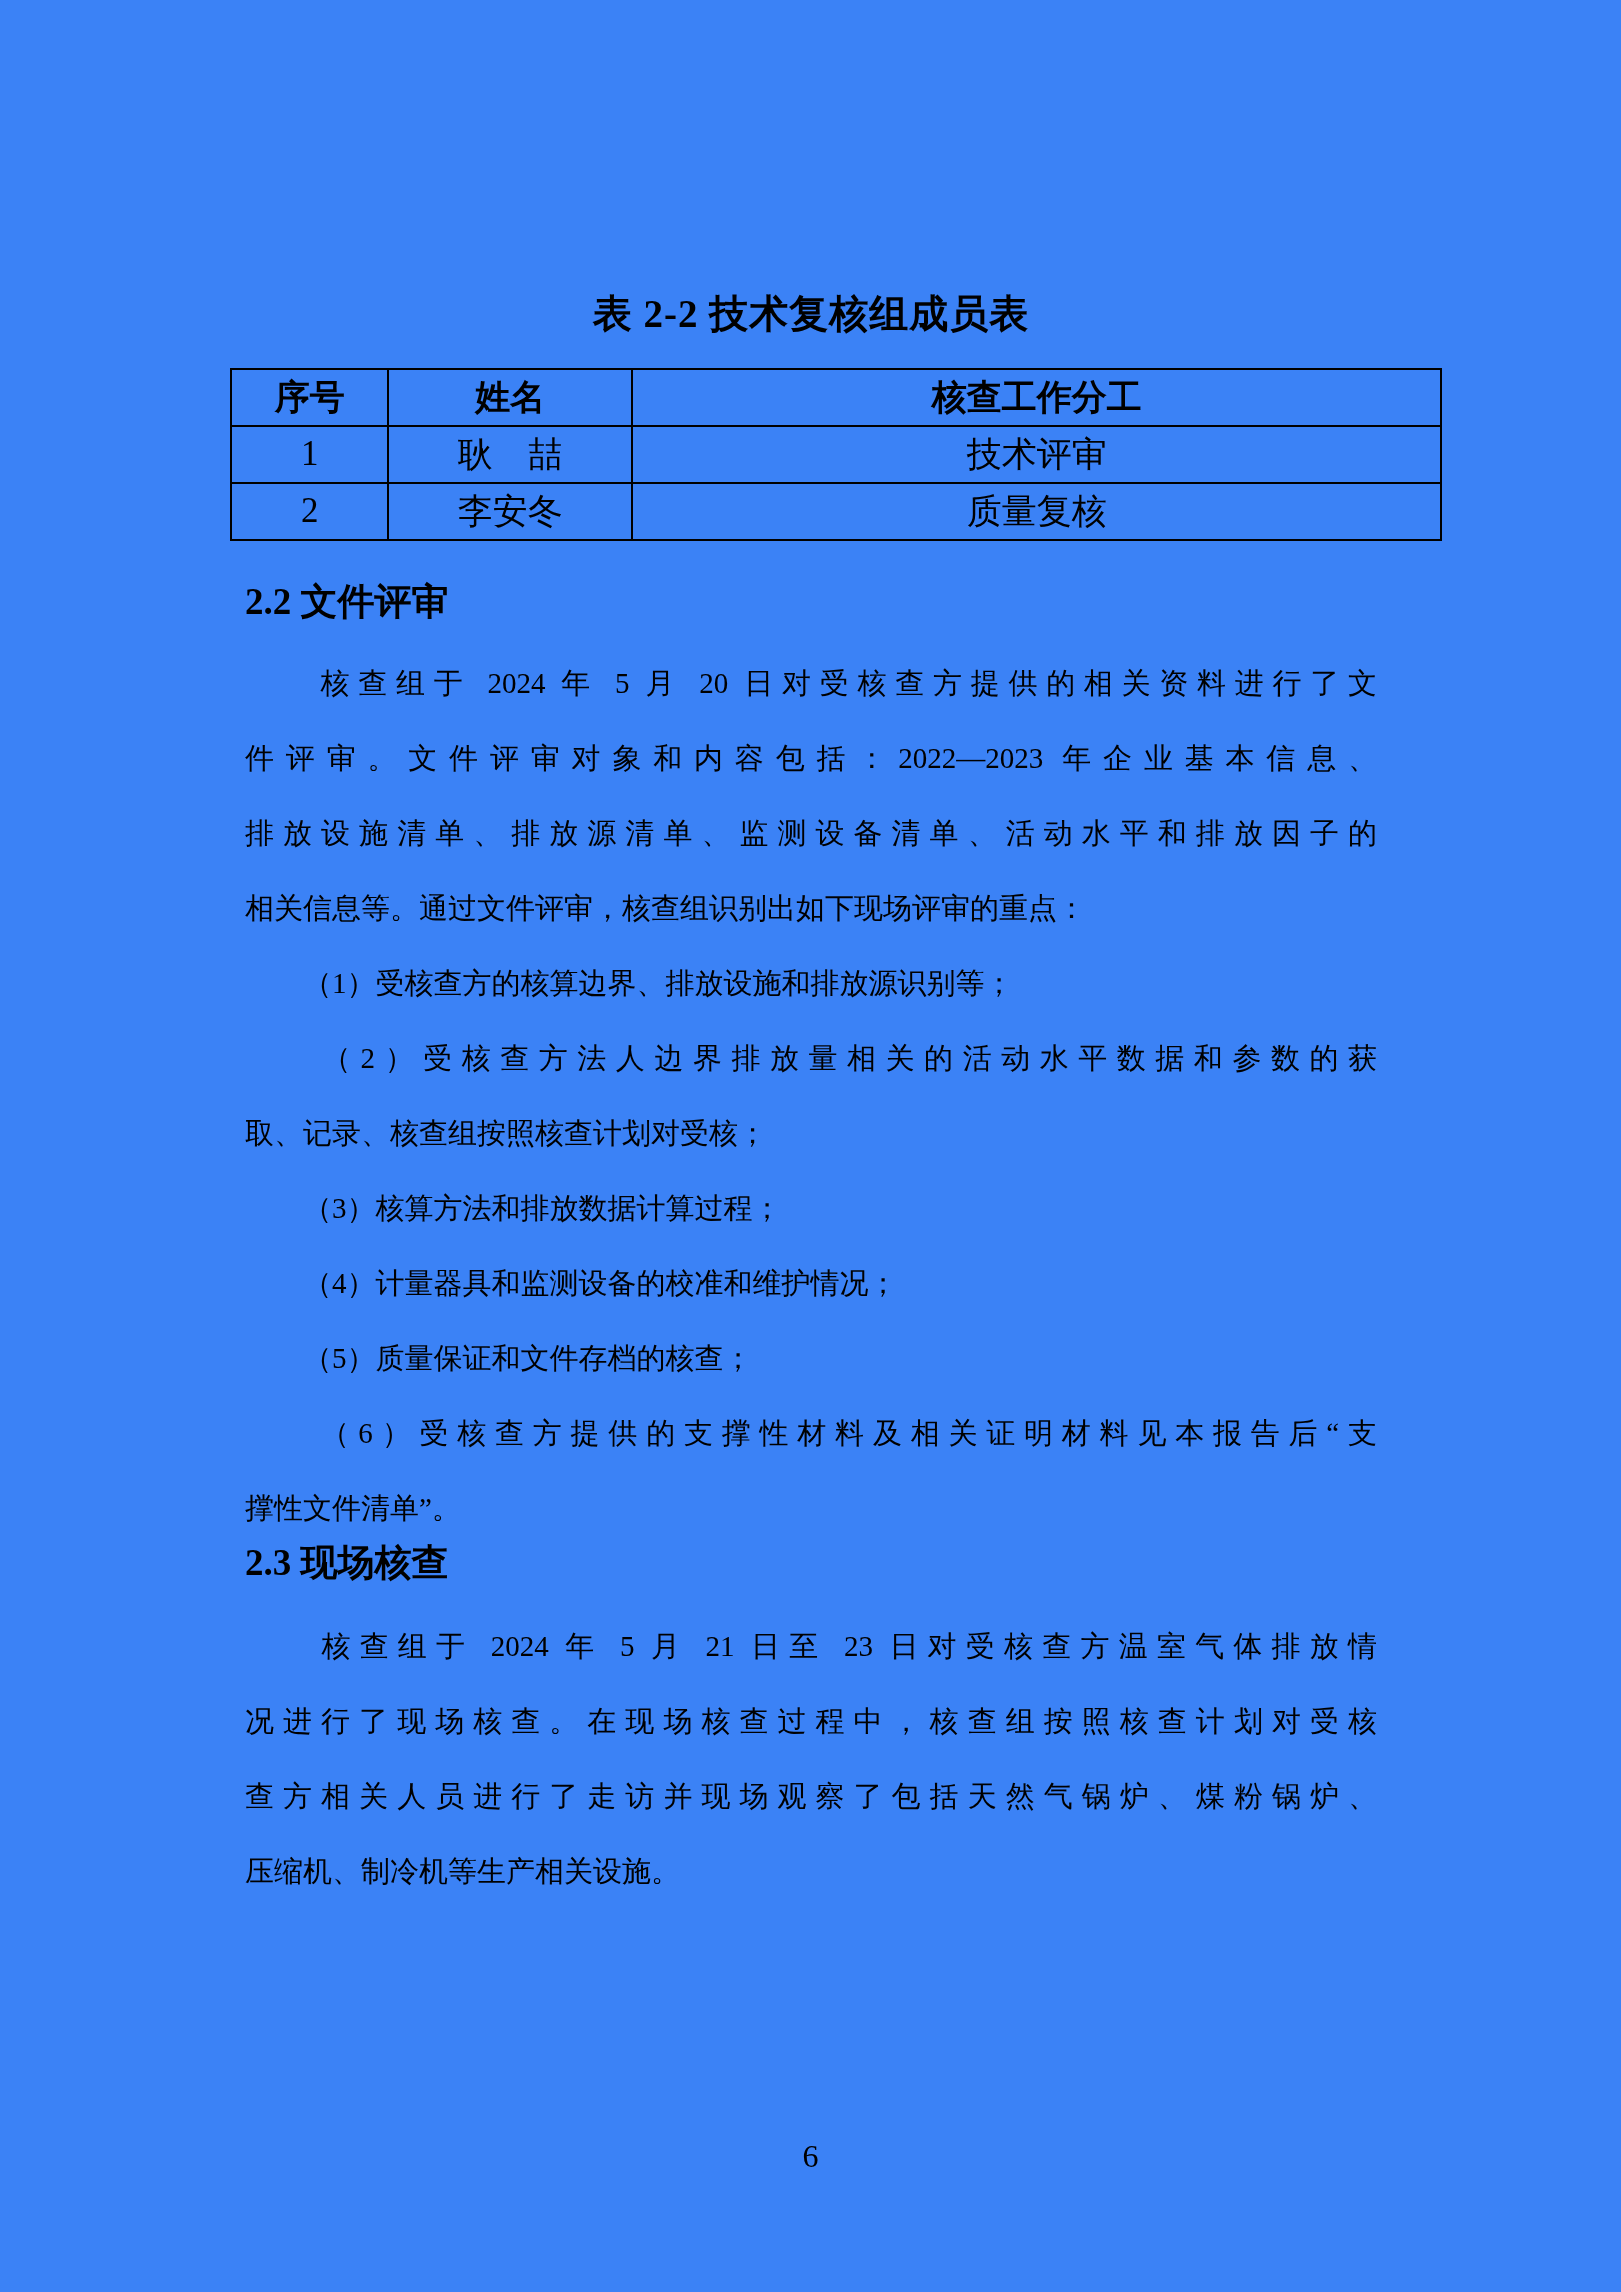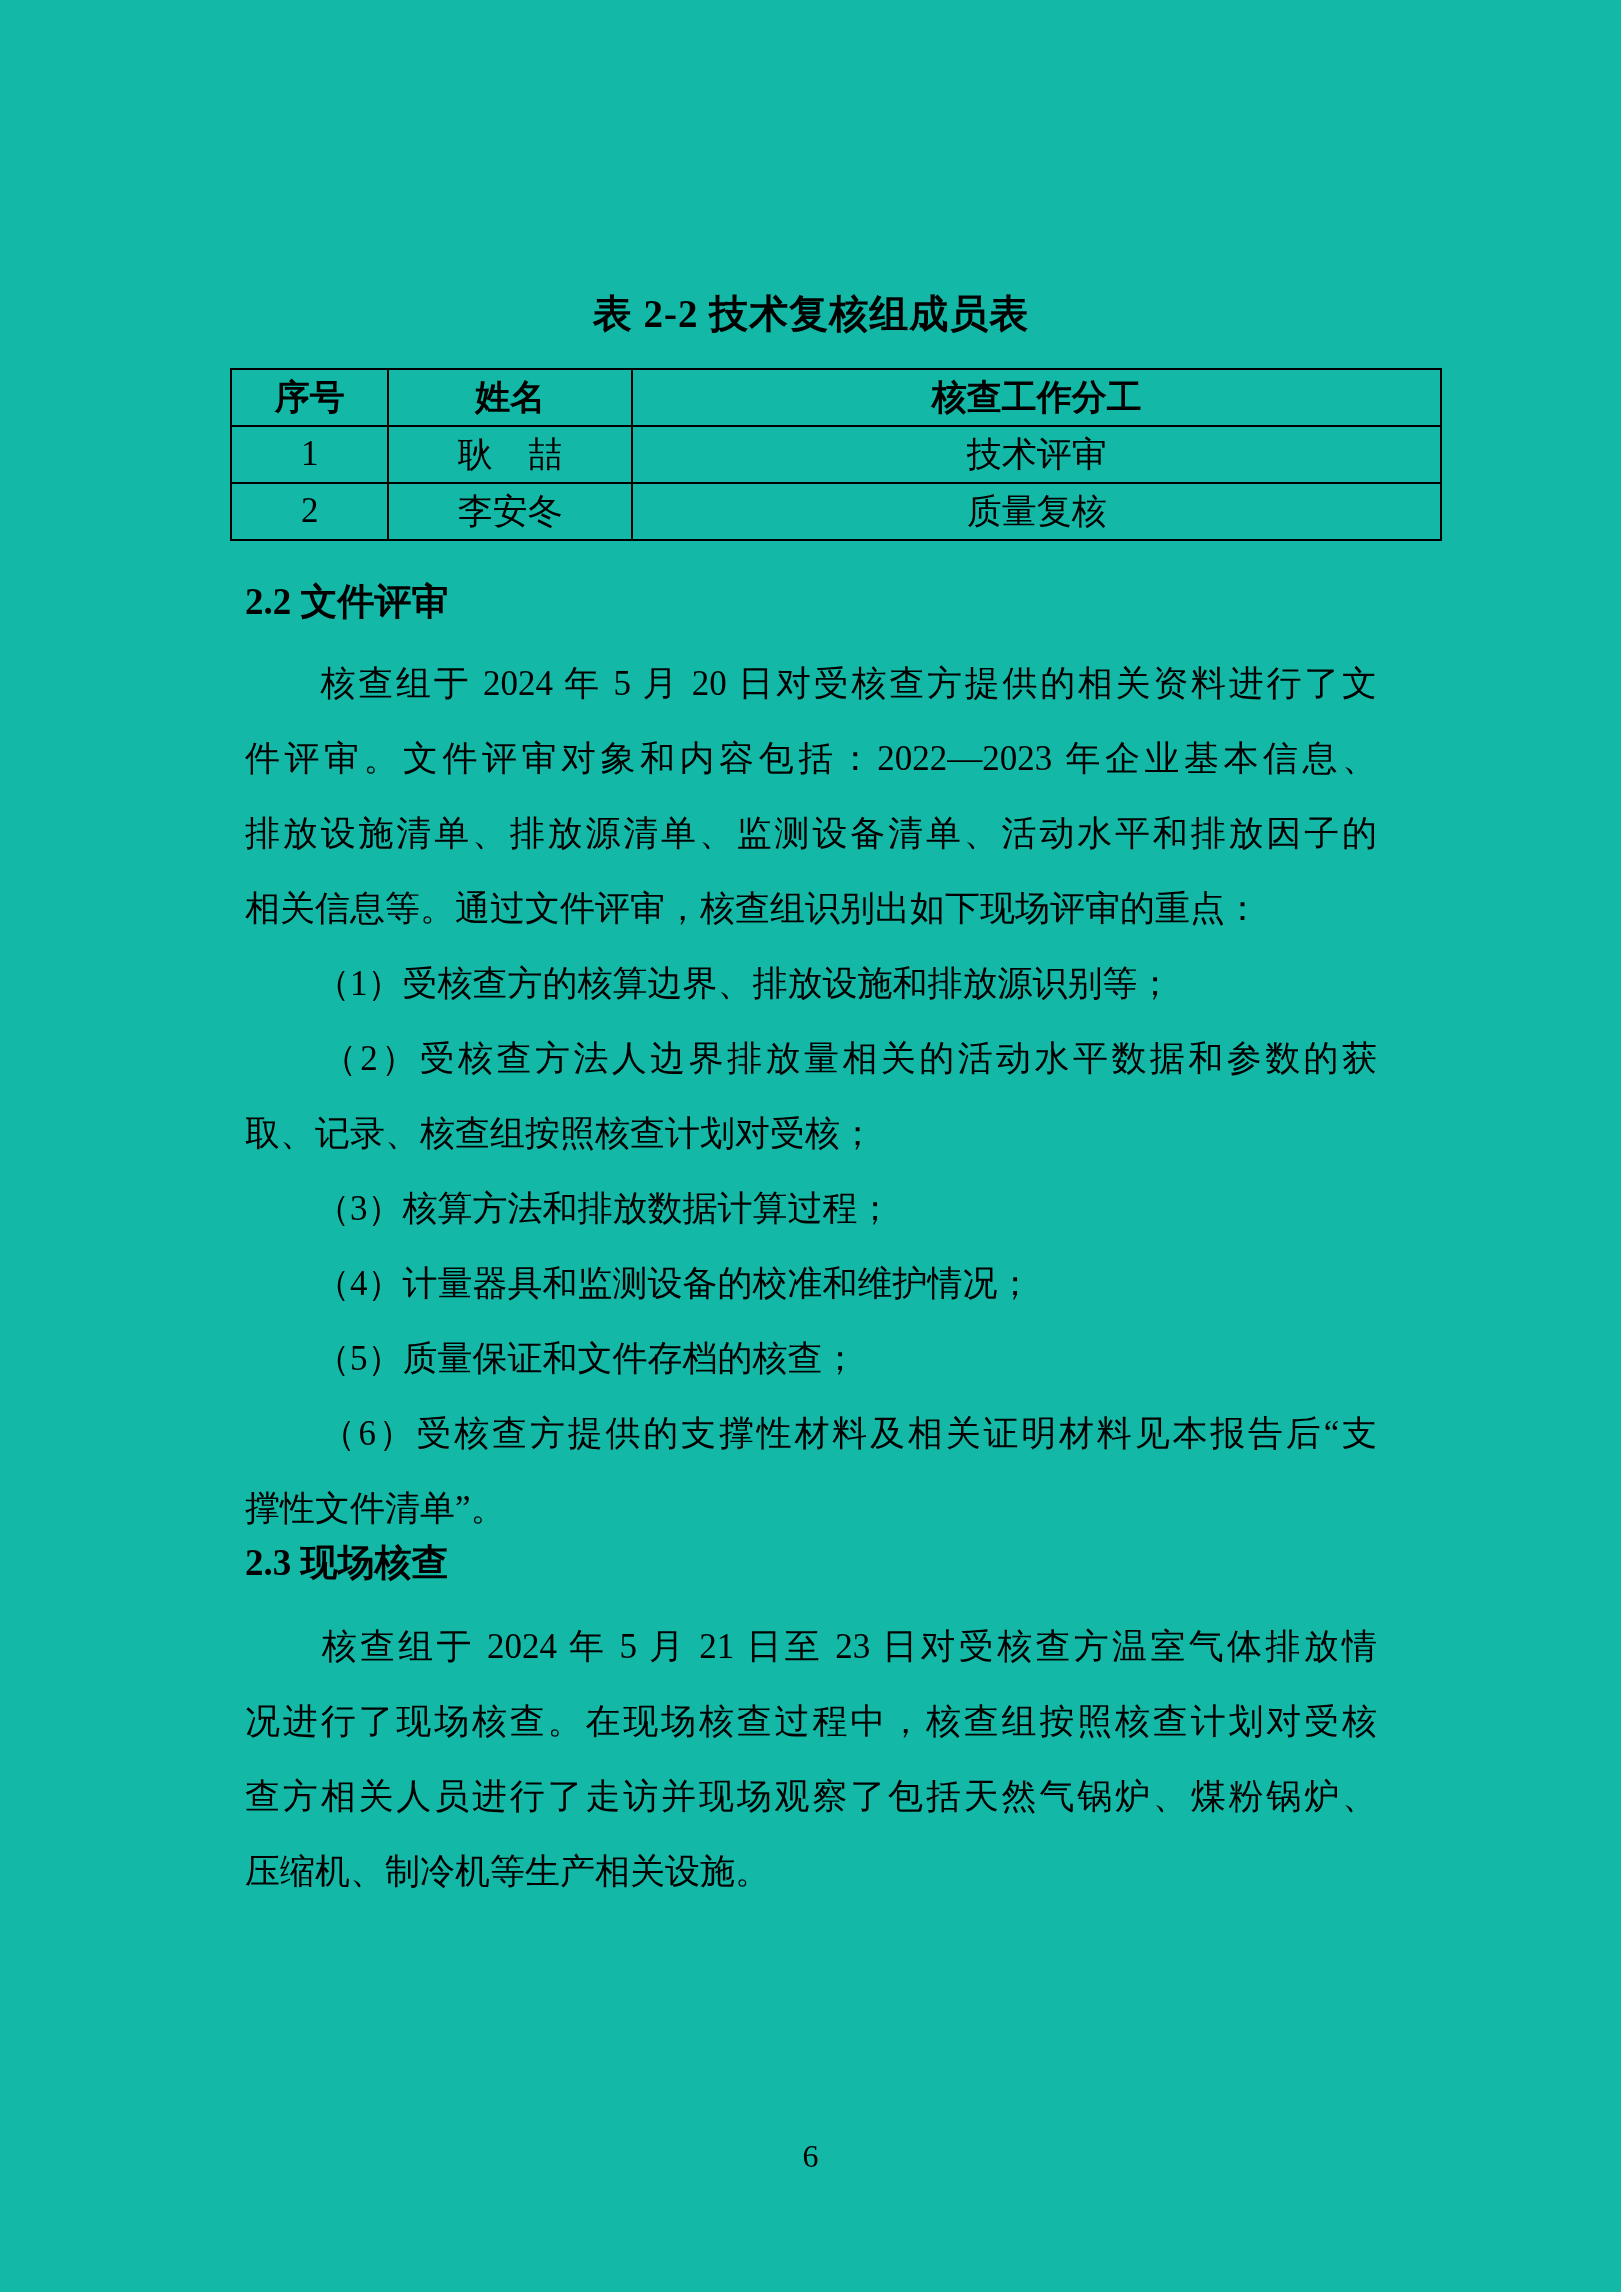--- a/index.html
+++ b/index.html
@@ -1,20 +1,20 @@
 <!DOCTYPE html>
 <html><head>
 <meta charset="utf-8">
 <style>
   html, body { margin: 0; padding: 0; background: #ffffff; }
   .page {
     position: relative;
     width: 1621px;
     height: 2293px;
-    background: #14b8a6;
+    background: #3b82f6;
     color: #000000;
     font-family: "Liberation Serif", "DejaVu Serif", serif;
     box-sizing: border-box;
     padding: 284px 244px 0 245px;
     overflow: hidden;
   }
   .caption {
     font-size: 39px;
     font-weight: bold;
     text-align: center;
@@ -43,21 +43,21 @@
     font-size: 37px;
     font-weight: bold;
     line-height: 59px;
     margin: 31px 0 15.7px 0;
   }
   h2.sec2 {
     margin-top: -13.7px;
     margin-bottom: 17px;
   }
   .line {
-    font-size: 35px;
+    font-size: 29px;
     line-height: 75px;
     height: 75px;
     width: 1132px;
     overflow: hidden;
   }
   .full {
     text-align: justify;
     text-align-last: justify;
   }
   .end { text-align: left; }

